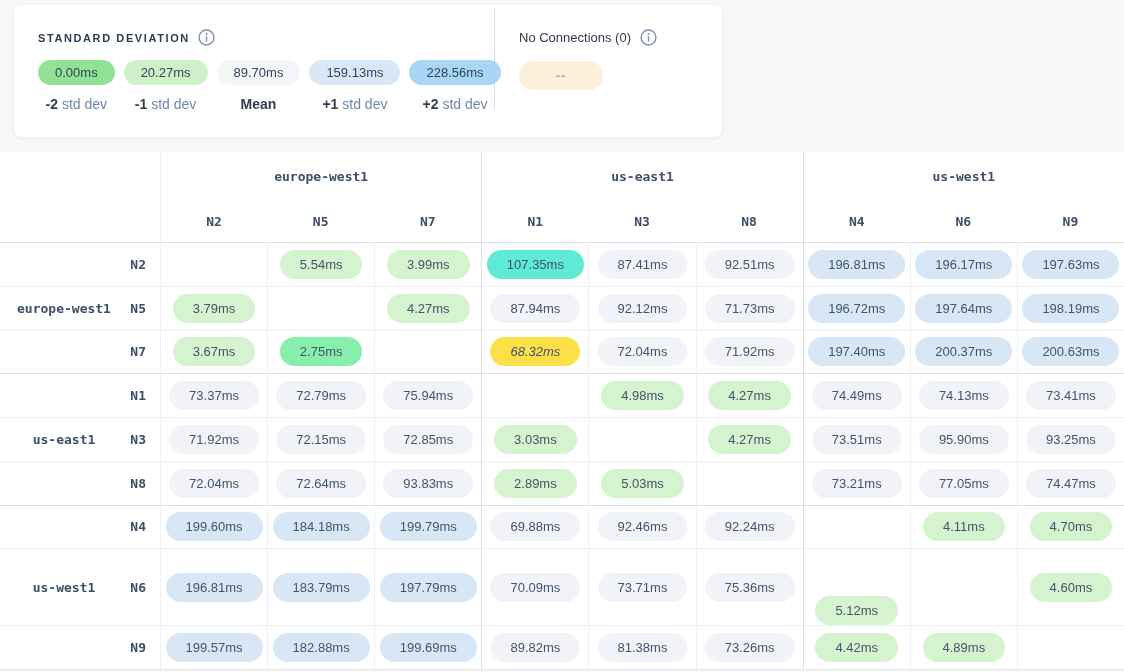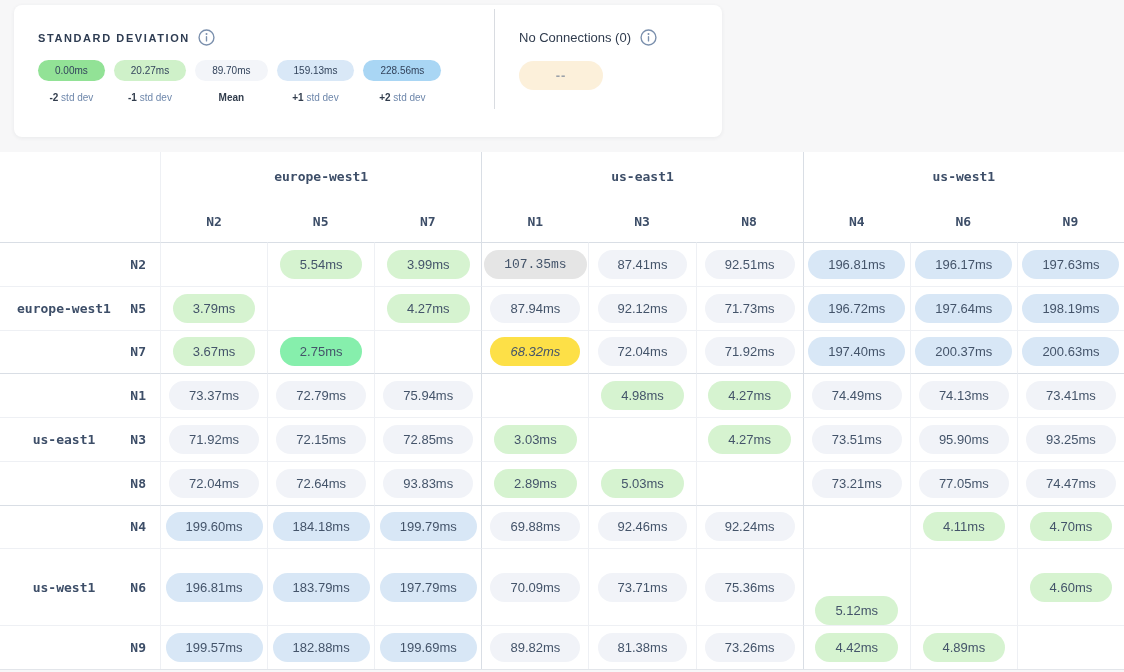--- a/index.html
+++ b/index.html
@@ -33,23 +33,23 @@
   }
   .legend-title-row{display:flex;align-items:center;gap:8px;margin-bottom:14px;}
   .legend-title{
     font-size:11px;font-weight:bold;letter-spacing:1.6px;color:var(--navy);
   }
   .info-icon{display:inline-flex;align-items:center;cursor:pointer;}
   .legend-items{display:flex;gap:9px;}
   .legend-col{display:flex;flex-direction:column;align-items:center;gap:11px;}
   .chip{
     display:inline-block;padding:5px 17px;border-radius:14px;
-    font-size:10px;color:#33445c;white-space:nowrap;
-  }
-  .legend-label{font-size:10px;white-space:nowrap;color:var(--slate);}
+    font-size:13px;color:#33445c;white-space:nowrap;
+  }
+  .legend-label{font-size:14px;white-space:nowrap;color:var(--slate);}
   .legend-label b{color:#323d4d;font-weight:bold;}
   
   .noconn-section{padding:20px 0 0 24px;margin-top:4px;}
   .noconn-title-row{display:flex;align-items:center;gap:9px;margin-bottom:15px;}
   .noconn-title{font-size:13px;color:#2f3b4d;}
   .noconn-chip{
     display:inline-block;min-width:84px;text-align:center;
     padding:7px 0;border-radius:16px;
     font-size:13px;font-weight:bold;color:#9ba1a9;letter-spacing:1px;
   }
@@ -155,21 +155,21 @@
       <span class="node-label mono">N2</span>
     </div>
     <div class="cell gt"></div>
     <div class="cell gt">
       <span class="badge" style="background: rgb(214, 243, 208);">5.54ms</span>
     </div>
     <div class="cell gt">
       <span class="badge" style="background: rgb(214, 243, 208);">3.99ms</span>
     </div>
     <div class="cell gt gl">
-      <span class="badge" style="background: #e5e5e5; font-family: Liberation Mono, monospace;">107.35ms</span>
+      <span class="badge" style="background: #5eead4;">107.35ms</span>
     </div>
     <div class="cell gt">
       <span class="badge" style="background: rgb(241, 243, 248);">87.41ms</span>
     </div>
     <div class="cell gt">
       <span class="badge" style="background: rgb(241, 243, 248);">92.51ms</span>
     </div>
     <div class="cell gt gl">
       <span class="badge" style="background: rgb(216, 231, 246);">196.81ms</span>
     </div>

